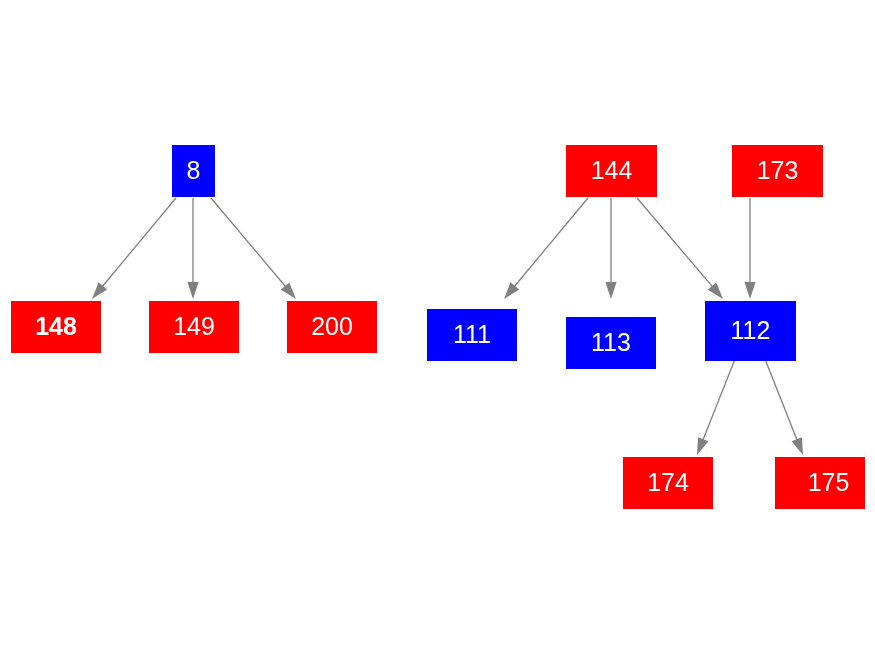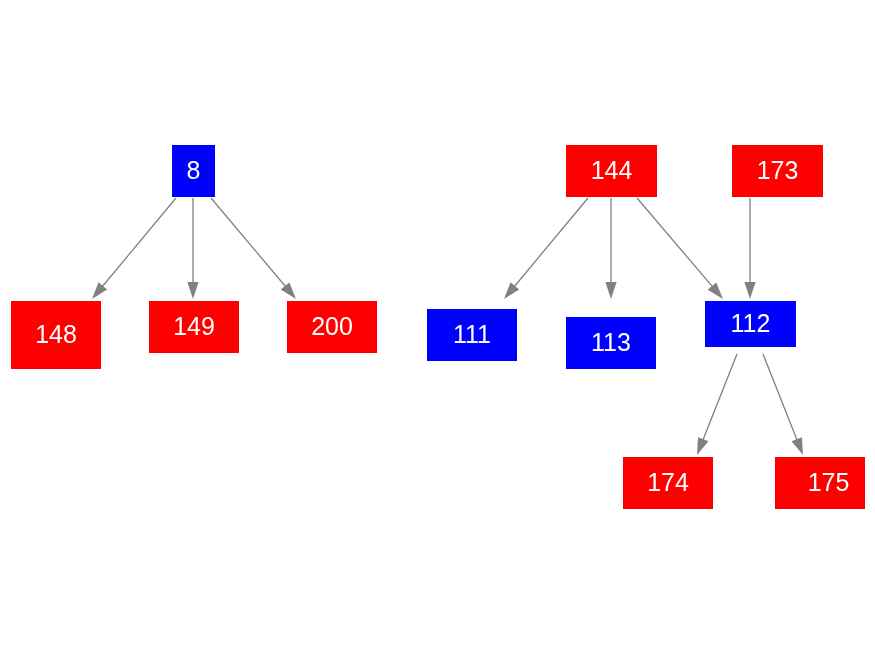--- a/index.html
+++ b/index.html
@@ -82,42 +82,42 @@
       </g>
       <g>
         <line x1="763" y1="354" x2="797.8450005673212" y2="441.9836264324859" stroke="#808080" stroke-width="1.3"></line>
         <polygon points="803,455 791.5338084047415,441.25640329823295 801.9469072587527,437.1324037520899" fill="#808080"></polygon>
       </g>
     </svg>
   <div id="node-layer">
       <div class="node" style="left: 172px; top: 145px; width: 43px; height: 52px; background: rgb(0, 0, 255);">
         <span class="node-label" style="color: rgb(255, 255, 255);">8</span>
       </div>
-      <div class="node" style="left: 11px; top: 301px; width: 90px; height: 68px; background: rgb(255, 0, 0);">
+      <div class="node" style="left: 11px; top: 301px; width: 90px; height: 52px; background: rgb(255, 0, 0); font-weight: bold;">
         <span class="node-label" style="color: rgb(255, 255, 255);">148</span>
       </div>
       <div class="node" style="left: 149px; top: 301px; width: 90px; height: 52px; background: rgb(255, 0, 0);">
         <span class="node-label" style="color: rgb(255, 255, 255); text-align: center;">149</span>
       </div>
       <div class="node" style="left: 287px; top: 301px; width: 90px; height: 52px; background: rgb(255, 0, 0);">
         <span class="node-label" style="color: rgb(255, 255, 255);">200</span>
       </div>
       <div class="node" style="left: 566px; top: 145px; width: 91px; height: 52px; background: rgb(255, 0, 0);">
         <span class="node-label" style="color: rgb(255, 255, 255); text-align: center;">144</span>
       </div>
       <div class="node" style="left: 705px; top: 145px; width: 91px; height: 52px; background: rgb(255, 0, 0); margin-left: 27px;">
         <span class="node-label" style="color: rgb(255, 255, 255);">173</span>
       </div>
       <div class="node" style="left: 427px; top: 301px; width: 90px; height: 52px; background: rgb(0, 0, 255); margin-top: 8px;">
         <span class="node-label" style="color: rgb(255, 255, 255);">111</span>
       </div>
       <div class="node" style="left: 566px; top: 301px; width: 90px; height: 52px; background: rgb(0, 0, 255); margin-top: 16px;">
         <span class="node-label" style="color: rgb(255, 255, 255);">113</span>
       </div>
-      <div class="node" style="left: 705px; top: 301px; width: 91px; height: 46px; background: rgb(0, 0, 255);">
+      <div class="node" style="left: 705px; top: 301px; width: 91px; height: 60px; background: rgb(0, 0, 255);">
         <span class="node-label" style="color: rgb(255, 255, 255);">112</span>
       </div>
       <div class="node" style="left: 623px; top: 457px; width: 90px; height: 52px; background: rgb(255, 0, 0);">
         <span class="node-label" style="color: rgb(255, 255, 255);">174</span>
       </div>
       <div class="node" style="left: 775px; top: 457px; width: 90px; height: 52px; background: rgb(255, 0, 0); padding-left: 17px;">
         <span class="node-label" style="color: rgb(255, 255, 255);">175</span>
       </div>
     </div>
 </div>

